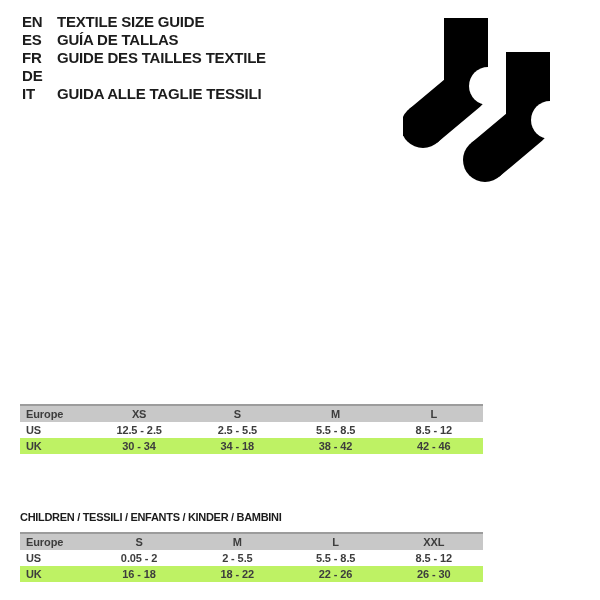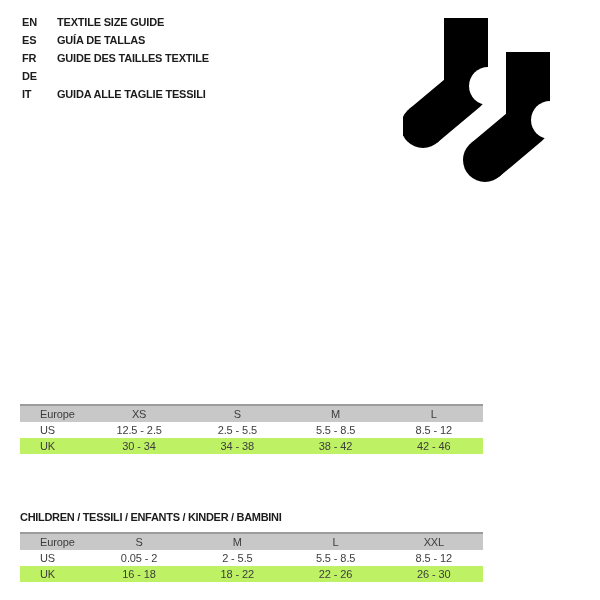--- a/index.html
+++ b/index.html
@@ -8,21 +8,21 @@
     width: 600px;
     height: 600px;
     background: #ffffff;
     overflow: hidden;
     font-family: "Liberation Sans", sans-serif;
     color: #1c1c1c;
   }
 
   
   .lang-block { position: absolute; left: 22px; top: 13px; }
-  .lang-row { display: flex; line-height: 18px; font-size: 11px; font-weight: 700; letter-spacing: -0.2px; }
+  .lang-row { display: flex; line-height: 18px; font-size: 15px; font-weight: 700; letter-spacing: -0.2px; }
   .lang-code { width: 35px; flex: 0 0 35px; }
   .lang-label { white-space: nowrap; }
 
   
   .category-line {
     position: absolute; left: 20px; top: 111px;
     font-size: 13px; font-weight: 700; letter-spacing: -0.2px; white-space: nowrap;
   }
 
   
@@ -35,21 +35,21 @@
   .table-title {
     font-size: 11px; font-weight: 700; letter-spacing: -0.3px;
     white-space: nowrap; margin: 0 0 9px 0; color: #1c1c1c;
   }
   table.sizes {
     width: 100%; border-collapse: collapse; table-layout: fixed;
     font-size: 11px; color: #3d3d3d; letter-spacing: -0.1px;
   }
   table.sizes col.c0 { width: 70px; }
   table.sizes th, table.sizes td {
-    font-weight: 400; padding: 0 20px; height: 16px;
+    font-weight: 700; padding: 0 6px; height: 16px;
     text-align: center; vertical-align: middle; white-space: nowrap;
   }
   table.sizes th:first-child, table.sizes td:first-child { text-align: left; }
   table.sizes thead tr {
     background: #c8c8c8; height: 17px;
     border-top: 2px solid #9c9c9c;
   }
   table.sizes tbody tr.alt { background: #bef264; }
 </style>
 </head>
@@ -122,21 +122,21 @@
         <tr>
           <td>US</td>
           <td>12.5 - 2.5</td>
           <td>2.5 - 5.5</td>
           <td>5.5 - 8.5</td>
           <td>8.5 - 12</td>
         </tr>
         <tr class="alt">
           <td>UK</td>
           <td>30 - 34</td>
-          <td>34 - 38</td>
+          <td>34 - 18</td>
           <td>38 - 42</td>
           <td>42 - 46</td>
         </tr>
       </tbody>
     </table>
   </section>
 
   <section class="size-table t2">
     <div class="table-title">CHILDREN / TESSILI / ENFANTS / KINDER / BAMBINI</div>
     <table class="sizes">

